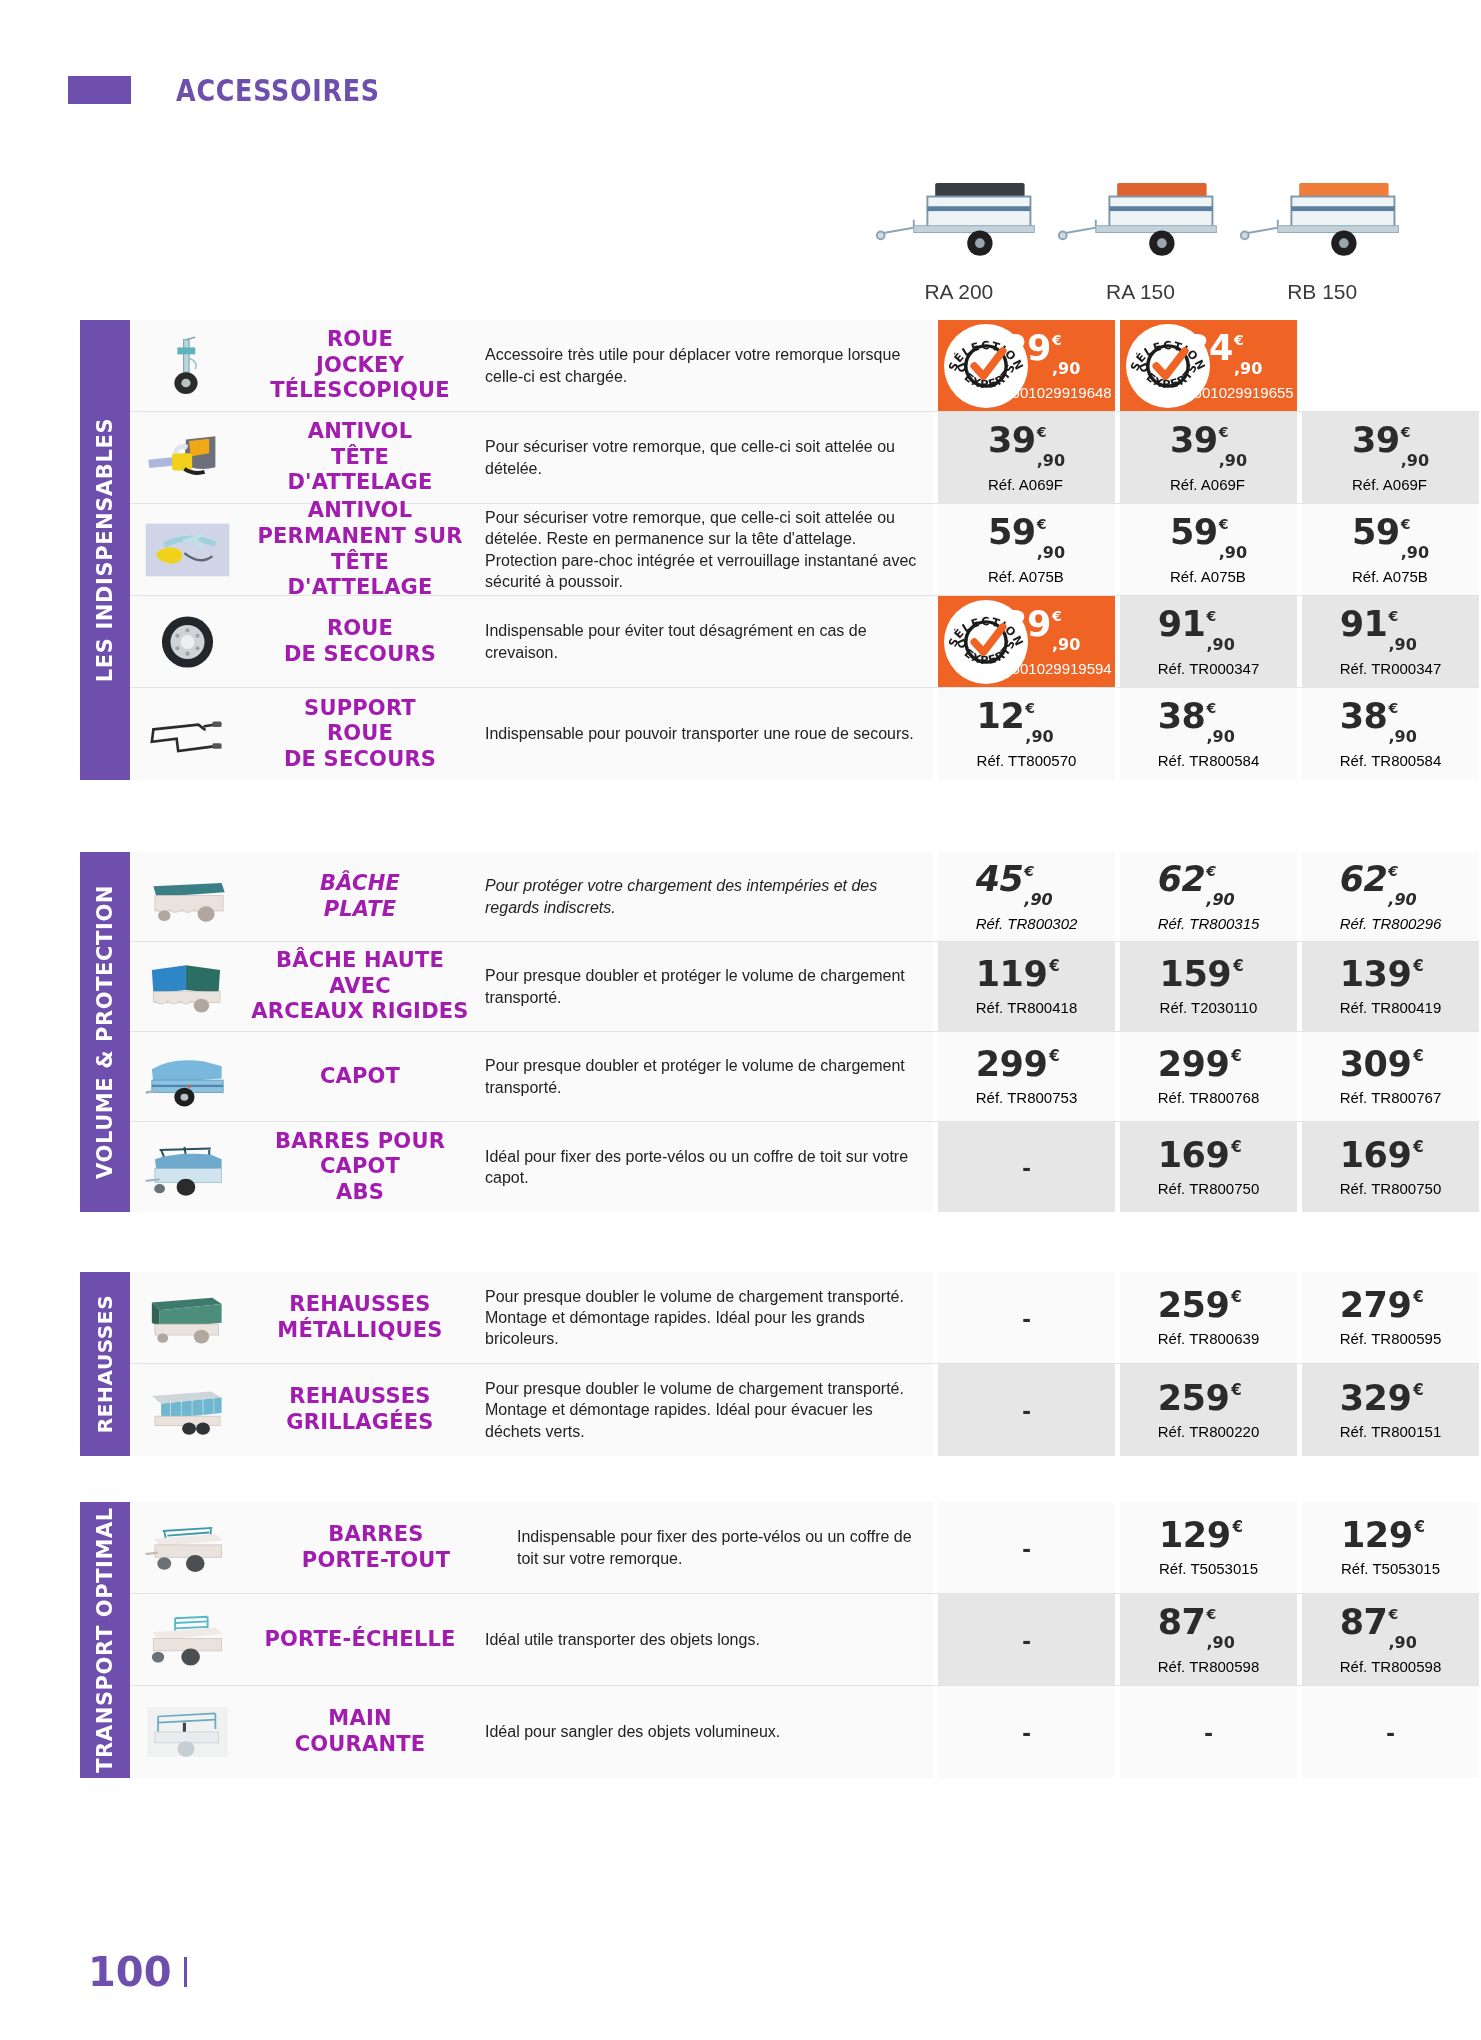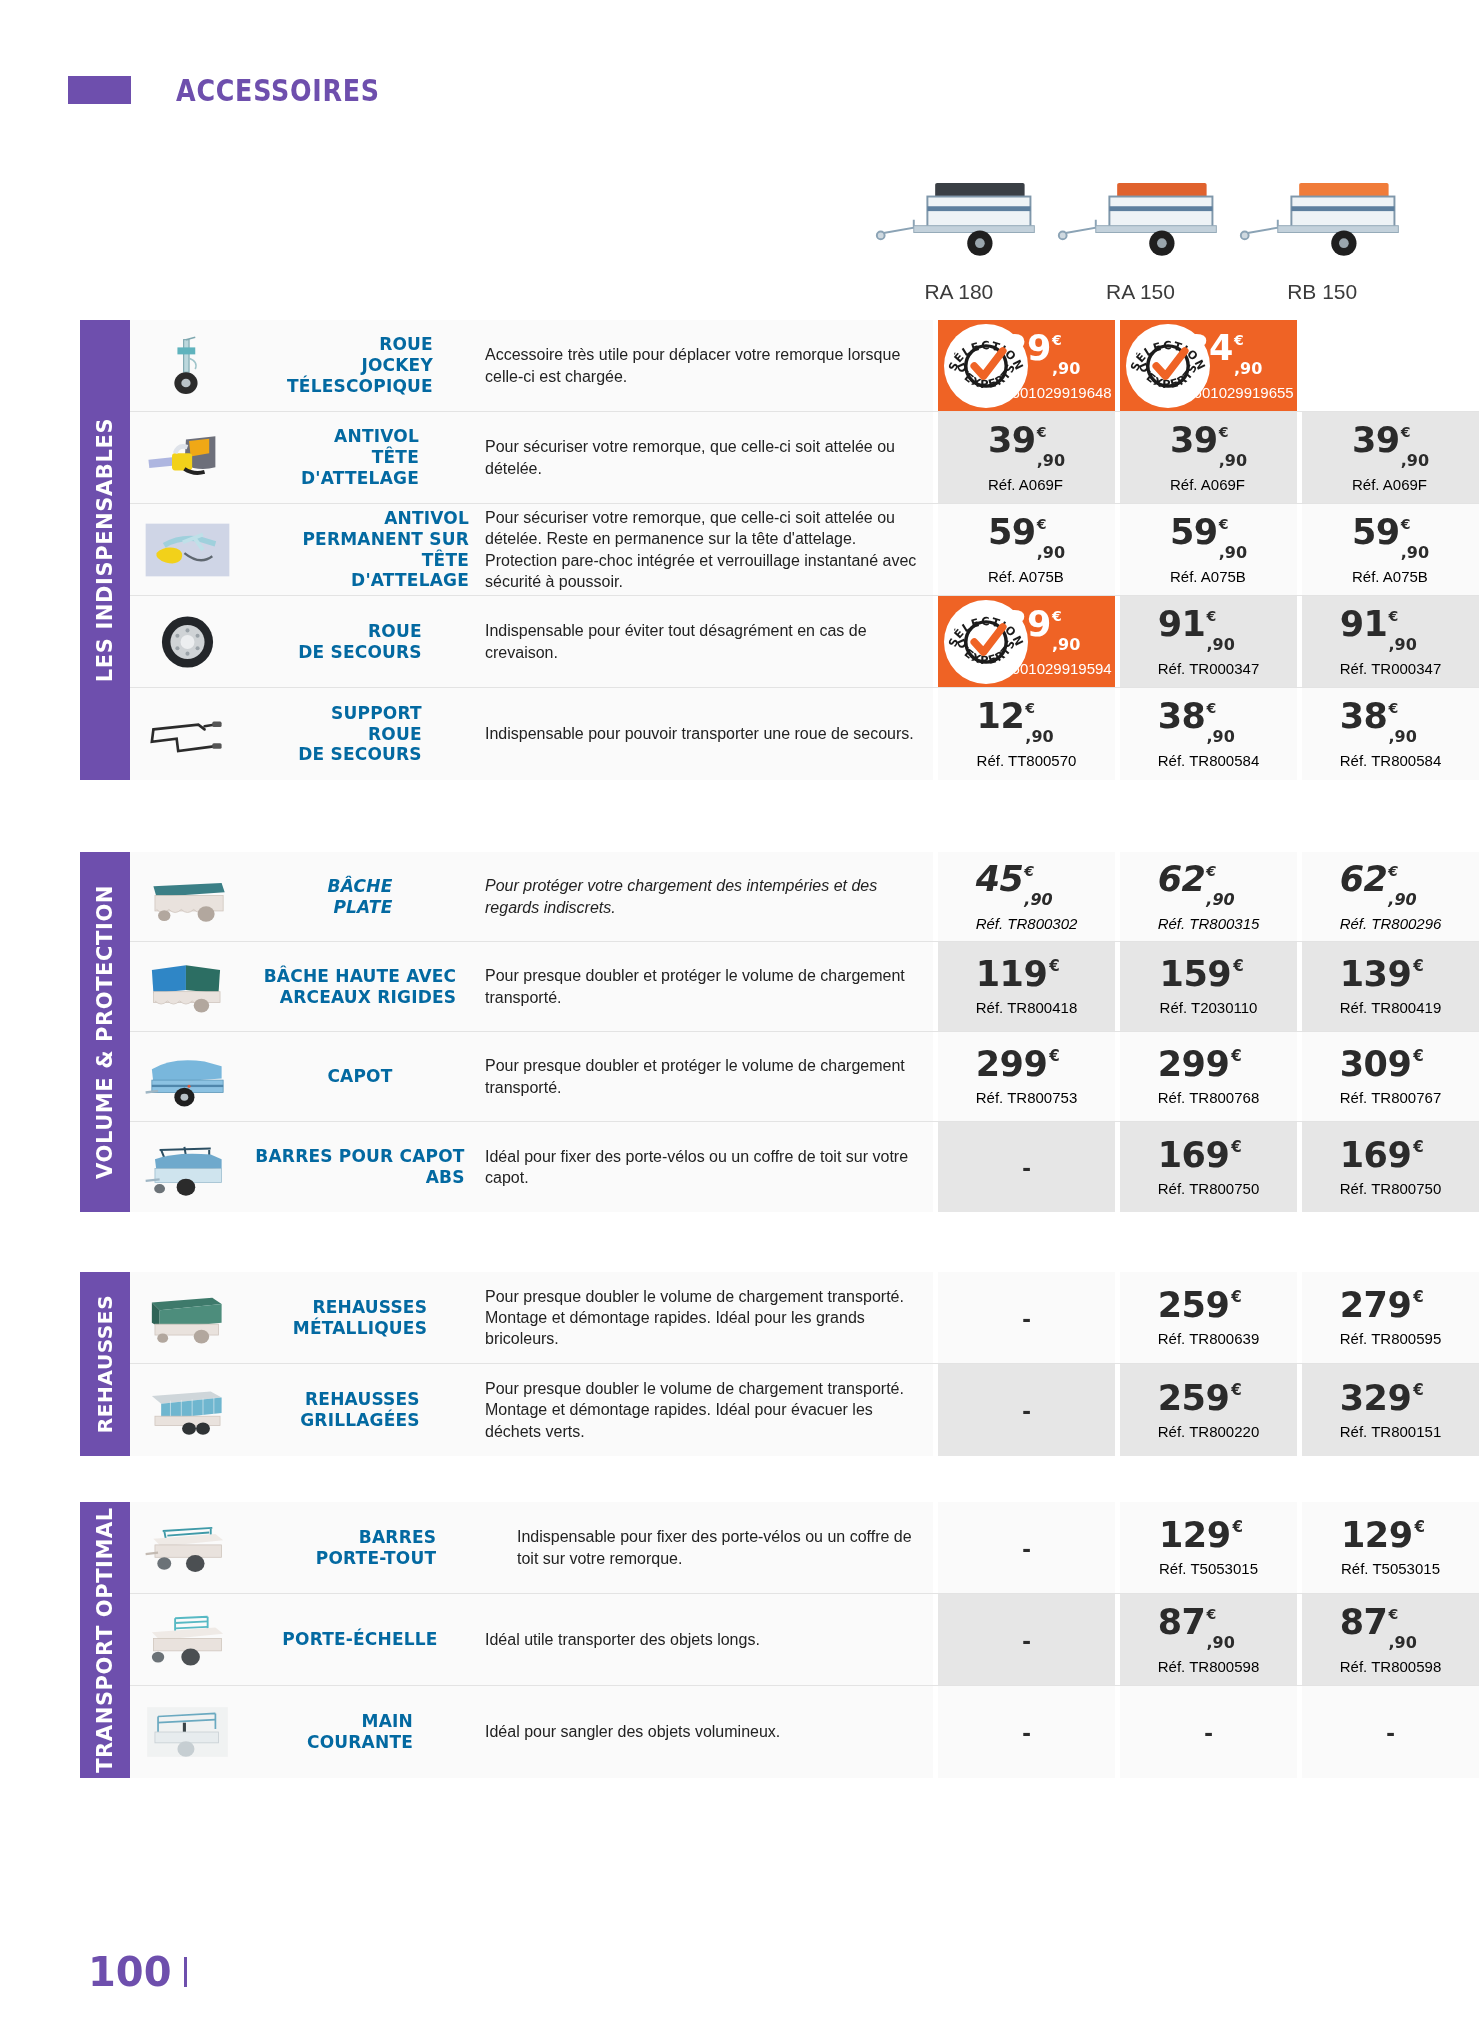--- a/index.html
+++ b/index.html
@@ -107,24 +107,24 @@
     display: flex;
     align-items: center;
     justify-content: center;
   }
   .cell-name {
     width: 230px;
     flex: 0 0 230px;
     display: flex;
     align-items: center;
     justify-content: center;
-    text-align: right;
-    color: #0369a1;
+    text-align: center;
+    color: #a21caf;
     font-weight: 700;
-    font-size: 17px;
+    font-size: 21px;
     line-height: 1.22;
     letter-spacing: 0.2px;
     font-family: "DejaVu Sans", sans-serif;
     padding: 4px 6px;
   }
   .cell-desc {
     flex: 1;
     display: flex;
     align-items: center;
     padding: 6px 14px 6px 10px;
@@ -251,21 +251,21 @@
       <path d="M10 74 L44 68 L44 60"></path>
       <circle cx="10" cy="76" r="4" fill="#cfd9e0"></circle>
     </g>
     <rect x="66" y="22" width="92" height="16" rx="2" fill="#3a3f45"></rect>
     <rect x="58" y="36" width="106" height="34" fill="#eef3f6" stroke="#7f97aa" stroke-width="2"></rect>
     <rect x="58" y="46" width="106" height="5" fill="#5d7f9e"></rect>
     <rect x="44" y="66" width="124" height="7" fill="#c3d1db" stroke="#94a9b8" stroke-width="1"></rect>
     <circle cx="112" cy="84" r="13" fill="#1f1f1f"></circle>
     <circle cx="112" cy="84" r="5" fill="#9aa6ad"></circle>
   </svg></div>
-     <div class="trailer-label">RA 180</div>
+     <div class="trailer-label">RA 200</div>
       </div>
       <div class="trailer-col">
         <div class="trailer-img"><svg viewBox="0 0 180 110" width="175" height="110">
     <g stroke="#8ba3b5" stroke-width="2" fill="none">
       <path d="M10 74 L44 68 L44 60"></path>
       <circle cx="10" cy="76" r="4" fill="#cfd9e0"></circle>
     </g>
     <rect x="66" y="22" width="92" height="16" rx="2" fill="#e0622e"></rect>
     <rect x="58" y="36" width="106" height="34" fill="#eef3f6" stroke="#7f97aa" stroke-width="2"></rect>
     <rect x="58" y="46" width="106" height="5" fill="#5d7f9e"></rect>

